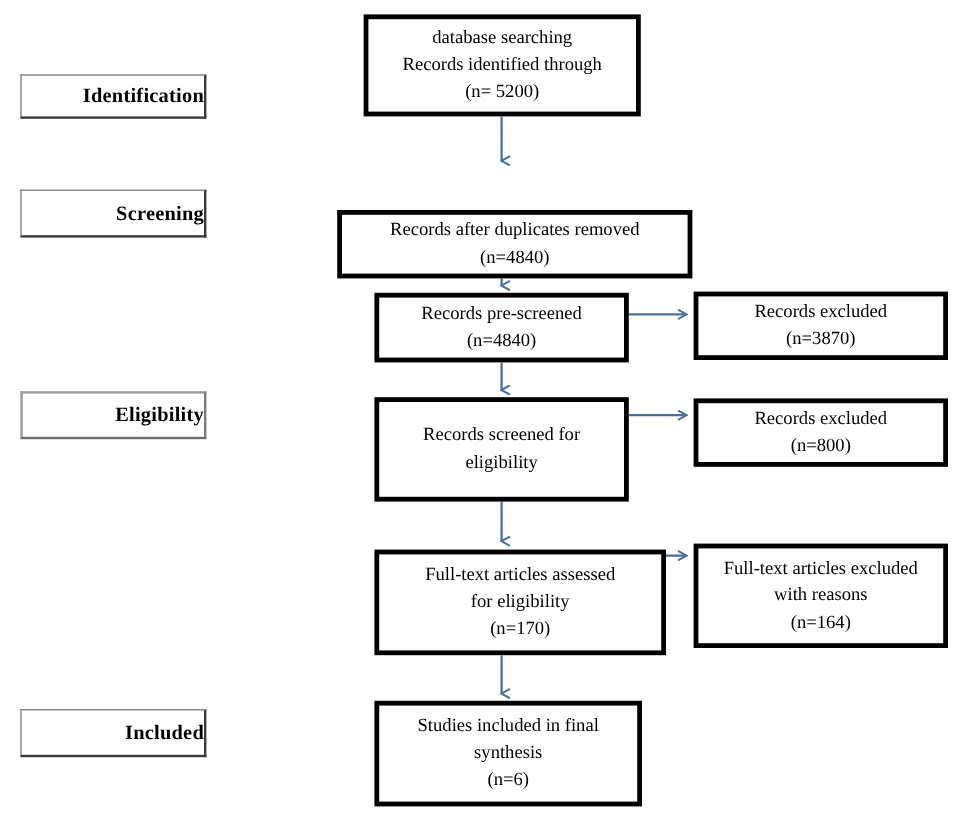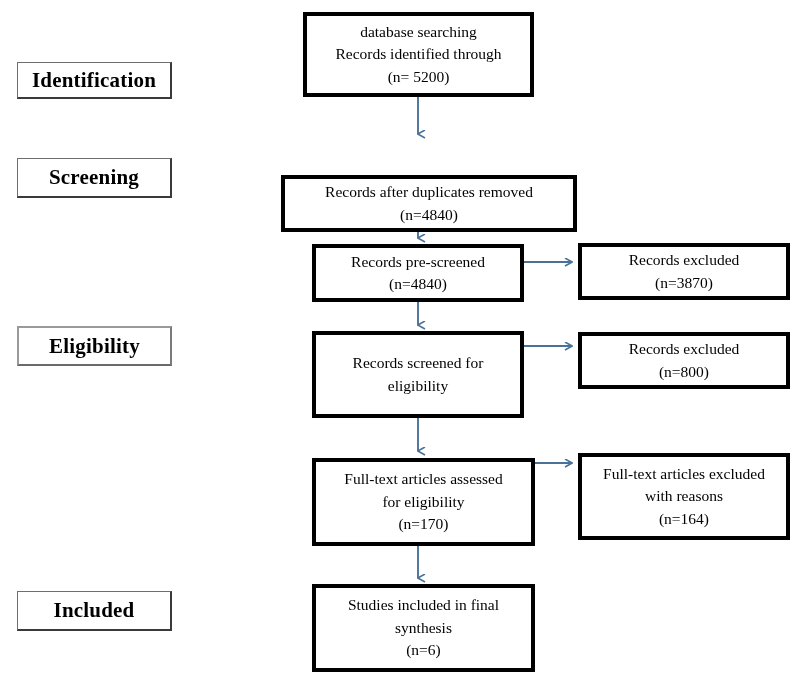--- a/index.html
+++ b/index.html
@@ -34,23 +34,23 @@
     pointer-events: none;
   }
 
   
   .stage-box {
     position: absolute;
     box-sizing: border-box;
     background: #ffffff;
     display: flex;
     align-items: center;
-    justify-content: center;
+    justify-content: flex-end;
     font-weight: bold;
-    font-size: 21px;
+    font-size: 17px;
     letter-spacing: .2px;
     border-top: 1px solid #6e6e6e;
     border-left: 1px solid #6e6e6e;
     border-right: 2px solid #3a3a3a;
     border-bottom: 2px solid #3a3a3a;
   }
 
   
   .flow-box {
     position: absolute;
@@ -142,21 +142,21 @@
     </span>
   </div>
 
   <div class="flow-box" style="left:312px; top:331px; width:212px; height:87px;">
     <span class="lines">
       <span class="line">Records screened for</span>
       <span class="line">eligibility</span>
     </span>
   </div>
 
-  <div class="flow-box" style="left:312px; top:458px; width:223px; height:88px;">
+  <div class="flow-box" style="left:312px; top:458px; width:243px; height:88px;">
     <span class="lines">
       <span class="line">Full-text articles assessed</span>
       <span class="line">for eligibility</span>
       <span class="line">(n=170)</span>
     </span>
   </div>
 
   <div class="flow-box" style="left:312px; top:584px; width:223px; height:88px;">
     <span class="lines">
       <span class="line">Studies included in final</span>

